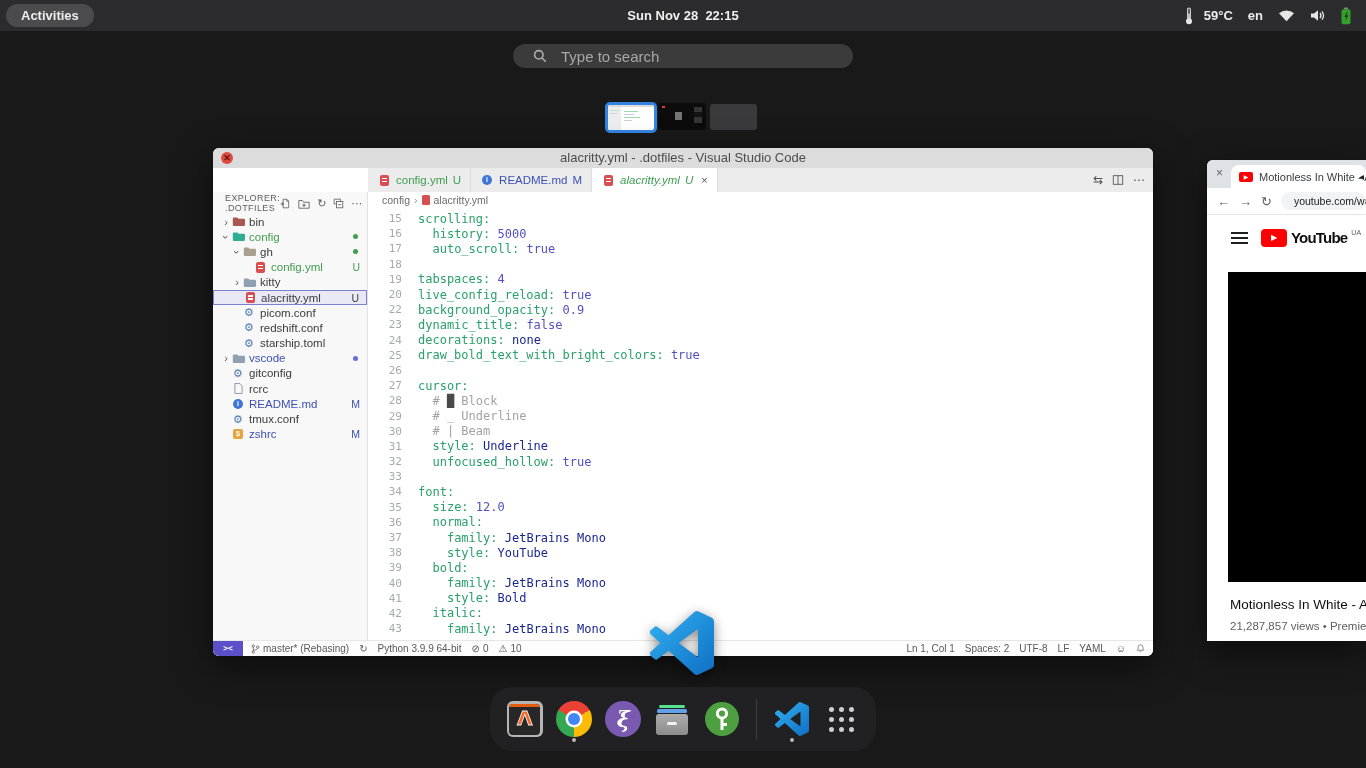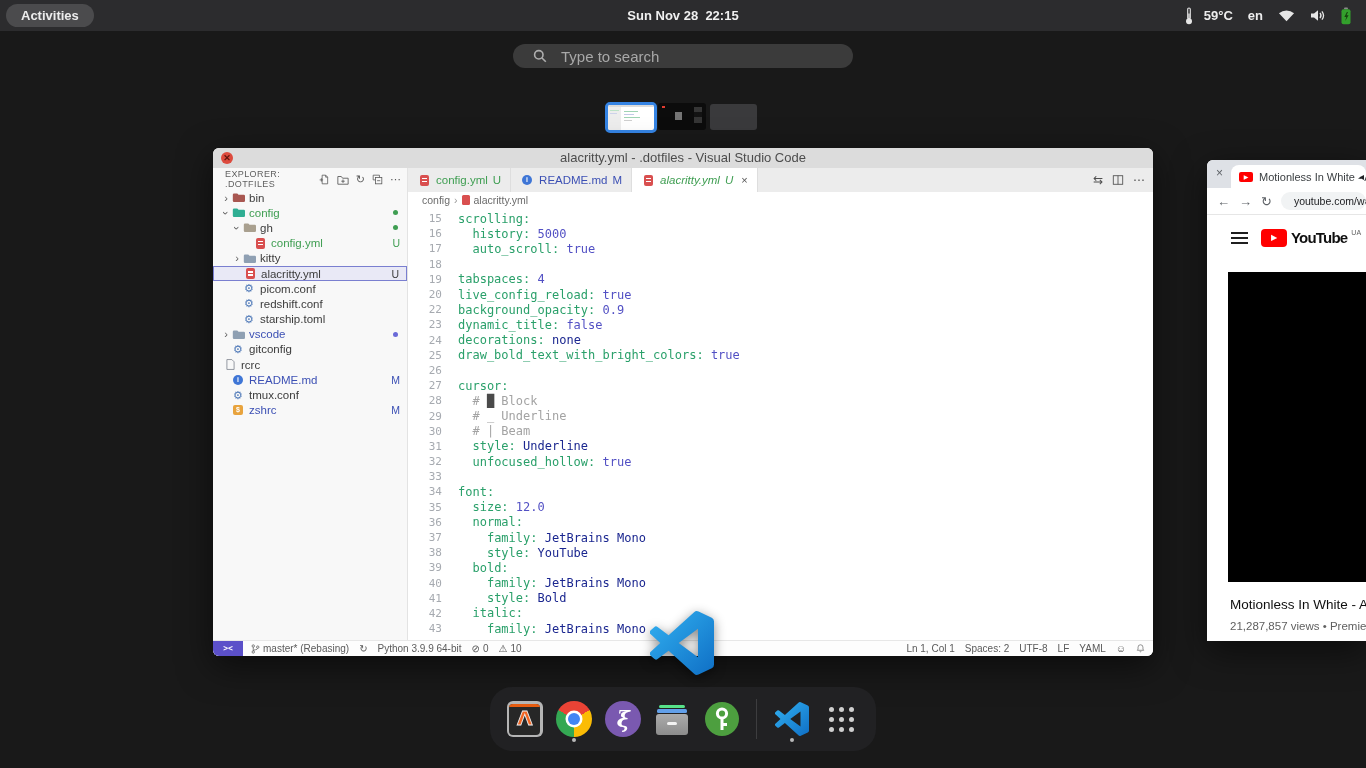--- a/index.html
+++ b/index.html
@@ -36,21 +36,21 @@
   #ws3{left:710px;top:104px;width:47px;height:26px;background:#3a3a3c;border-radius:3px;}
 
   
   #vscode-window{position:absolute;left:213px;top:148px;width:940px;height:508px;background:#fff;border-radius:6px;
     box-shadow:0 10px 34px rgba(0,0,0,.55);display:flex;flex-direction:column;overflow:hidden;}
   .titlebar{height:20px;background:#dcdcdc;position:relative;flex:0 0 auto;}
   .close-btn{position:absolute;left:8px;top:4px;width:12px;height:12px;border-radius:50%;background:#dd4b3e;
     color:#5e140d;font:700 9px/12px "Liberation Sans",sans-serif;text-align:center;cursor:pointer;}
   .win-title{display:block;text-align:center;line-height:20px;font-size:13px;color:#4c4c4c;}
   .vsc-body{flex:1;display:flex;min-height:0;}
-  .sidebar{width:195px;background:#f8f8f8;border-right:1px solid #e3e3e3;box-sizing:border-box;flex:0 0 auto;}
+  .sidebar{width:155px;background:#f8f8f8;border-right:1px solid #e3e3e3;box-sizing:border-box;flex:0 0 auto;margin-top:24px;}
   .explorer-head{height:22px;display:flex;align-items:center;padding:0 6px 0 12px;color:#585858;}
   .explorer-head .xh-label{font-size:9px;letter-spacing:.4px;flex:1;color:#5f5f5f;}
   .acticons{display:flex;gap:7px;align-items:center;color:#585858;}
   .acticons span{font-size:11px;line-height:1;cursor:pointer;}
 
   #tree{font-size:11.5px;color:#3c3c3c;}
   .trow{height:15.2px;display:flex;align-items:center;position:relative;cursor:pointer;box-sizing:border-box;}
   .trow.selected{background:#e9e9f6;border:1px solid #7a7fd0;}
   .chev{width:10px;flex:0 0 auto;font-size:11px;color:#5f5f5f;display:inline-block;text-align:center;}
   .chev.down{transform:rotate(90deg);}
@@ -341,21 +341,21 @@
               <span class="tlabel cls-modified">vscode</span>
               <span class="tdot" style="background:#6a6ad8"></span>
             </div>
             <div class="trow" style="padding-left: 8px;">
               <span class="chev "></span>
               <span class="ticon">
                 <span style="color:#4f79b8;font-size:11px;line-height:1">⚙</span>
               </span>
               <span class="tlabel cls-default">gitconfig</span>
             </div>
-            <div class="trow" style="">
+            <div class="trow" style="padding-left: 8px;">
               <span class="chev "></span>
               <span class="ticon">
                 <svg width="9" height="11" viewBox="0 0 10 12">
                   <path d="M1 .5h5.5L9 3v8.5H1z" fill="none" stroke="#8a8f98"></path>
                 </svg>
               </span>
               <span class="tlabel cls-default">rcrc</span>
             </div>
             <div class="trow" style="padding-left: 8px;">
               <span class="chev "></span>

